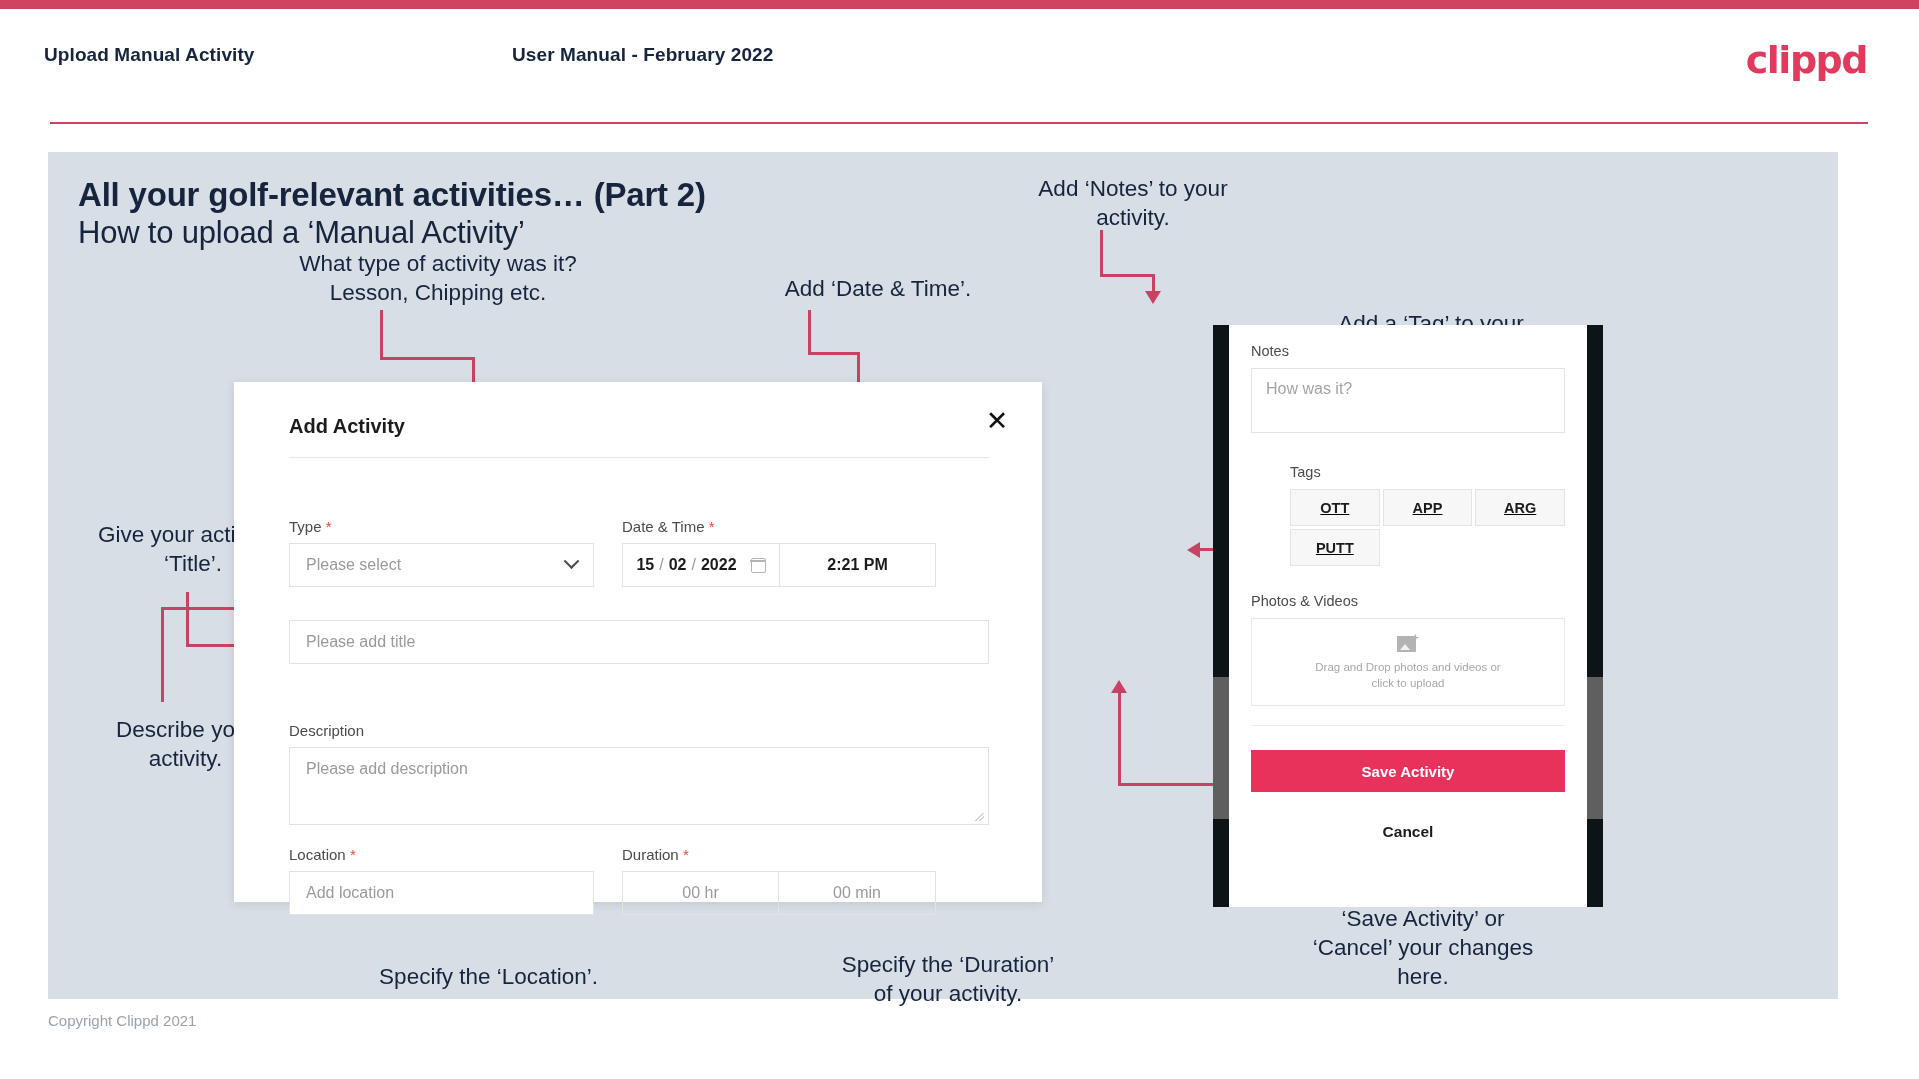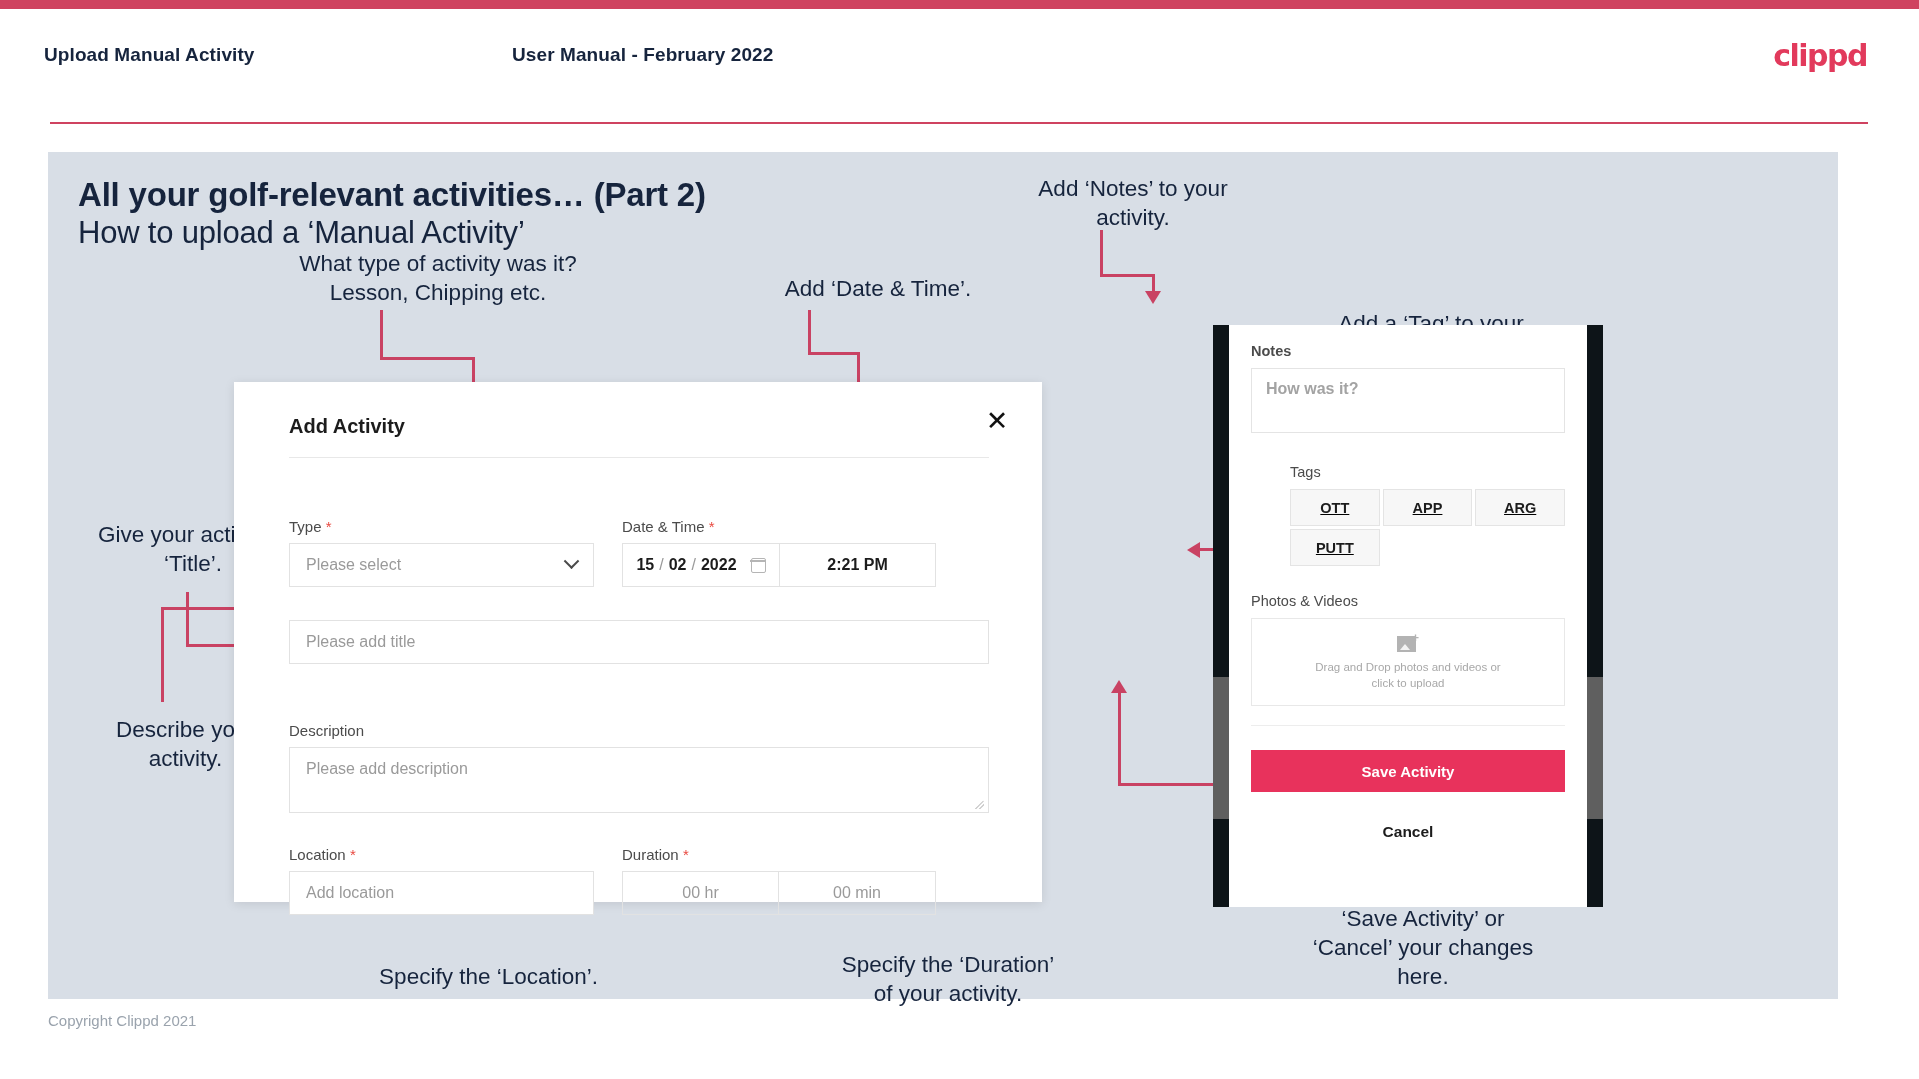--- a/index.html
+++ b/index.html
@@ -21,21 +21,21 @@
   .hdr-left {
     position:absolute; left:44px; top:44px;
     font-size:19px; font-weight:600; color:#16243d; letter-spacing:0.1px;
   }
   .hdr-mid {
     position:absolute; left:512px; top:44px;
     font-size:19px; font-weight:600; color:#16243d; letter-spacing:0.1px;
   }
   .logo {
     position:absolute; right:52px; top:38px;
-    font-size:30px; font-weight:700; color:#e23a5c;
+    font-size:38px; font-weight:700; color:#e23a5c;
     letter-spacing:-1.5px; font-family:"DejaVu Sans", sans-serif;
   }
   .hdr-rule {
     position:absolute; left:50px; top:122px; width:1818px; height:2px;
     background:#cf4360;
   }
 
   
   .slide {
     position:absolute; left:48px; top:152px; width:1790px; height:847px;
@@ -86,21 +86,21 @@
   }
 
   .fgroup { position:absolute;margin-top:28px; }
   .flabel { font-size:15px; color:#4b4b4b; margin-bottom:8px; display:block; }
   .req { color:#e8483f; font-size:15px; }
   .fbox {
     background:#fff; border:1px solid #e2e2e2; height:44px;
     display:flex; align-items:center; padding:0 16px;
     font-size:16px; color:#9a9a9a;
   }
-  .fbox.tall { height:66px; align-items:flex-start; padding-top:12px; }
+  .fbox.tall { height:78px; align-items:flex-start; padding-top:12px; }
   .chev {
     margin-left:auto; width:11px; height:11px;
     border-right:2px solid #4a4a4a; border-bottom:2px solid #4a4a4a;
     transform:rotate(45deg) translate(-3px,-3px);
   }
   .dt-wrap { display:flex; }
   .dt-date {
     border:1px solid #e2e2e2; height:44px; width:158px;
     display:flex; align-items:center; justify-content:center; gap:5px;
     font-size:16px; color:#1c1c1c; font-weight:600;
@@ -346,21 +346,21 @@
     </div>
 
     <div class="phone" style="left:1165px; top:173px;">
       <div class="phone-edge l"></div>
       <div class="phone-scroll" style="left:0; top:352px; height:142px;"></div>
       <div class="phone-edge r"></div>
       <div class="phone-scroll" style="right:0; top:352px; height:142px;"></div>
 
       <div class="phone-screen">
 
-        <div style="position:absolute; left:22px; top:18px; width:314px;font-weight:bold;">
+        <div style="position:absolute; left:22px; top:18px; width:314px;">
           <div class="p-label" style="margin-bottom:9px;">Notes</div>
           <div class="p-box p-note">
             <span>How was it?</span>
           </div>
         </div>
 
         <div style="position:absolute; left:22px; top:139px; width:314px;padding-left:39px;">
           <div class="p-label" style="margin-bottom:9px;">Tags</div>
           <div class="tag-grid">
             <div class="tag">OTT</div>

